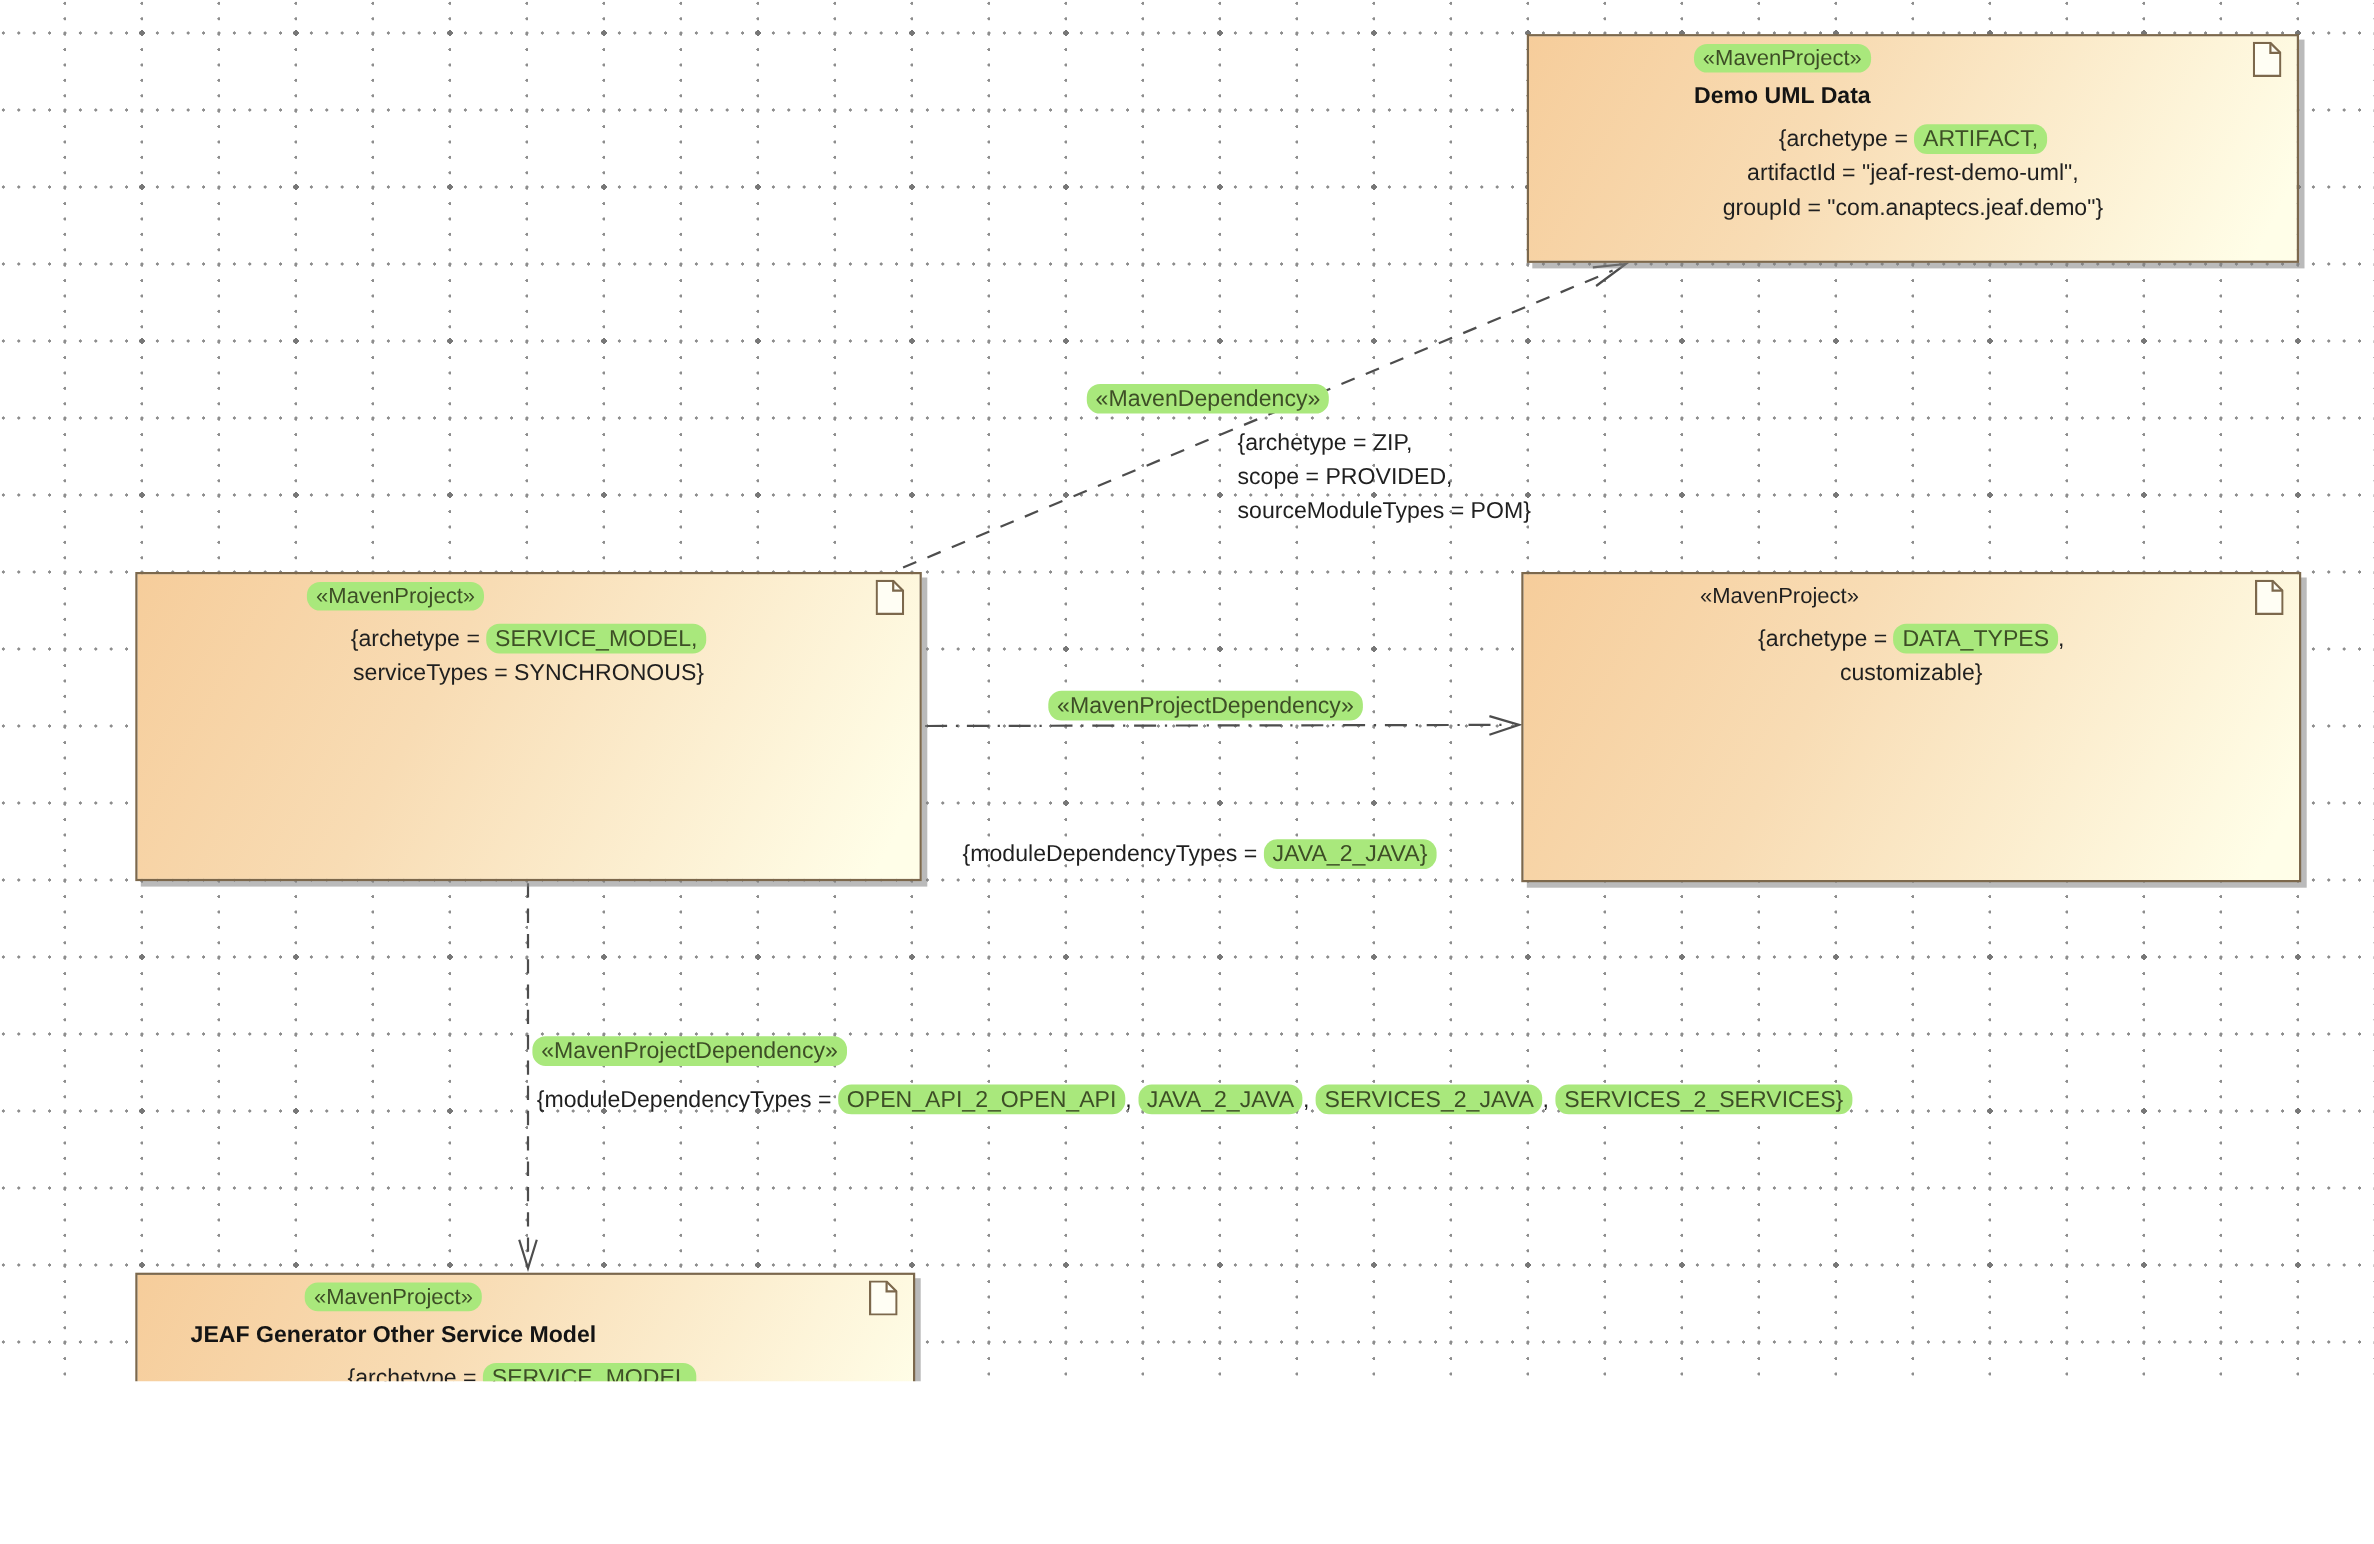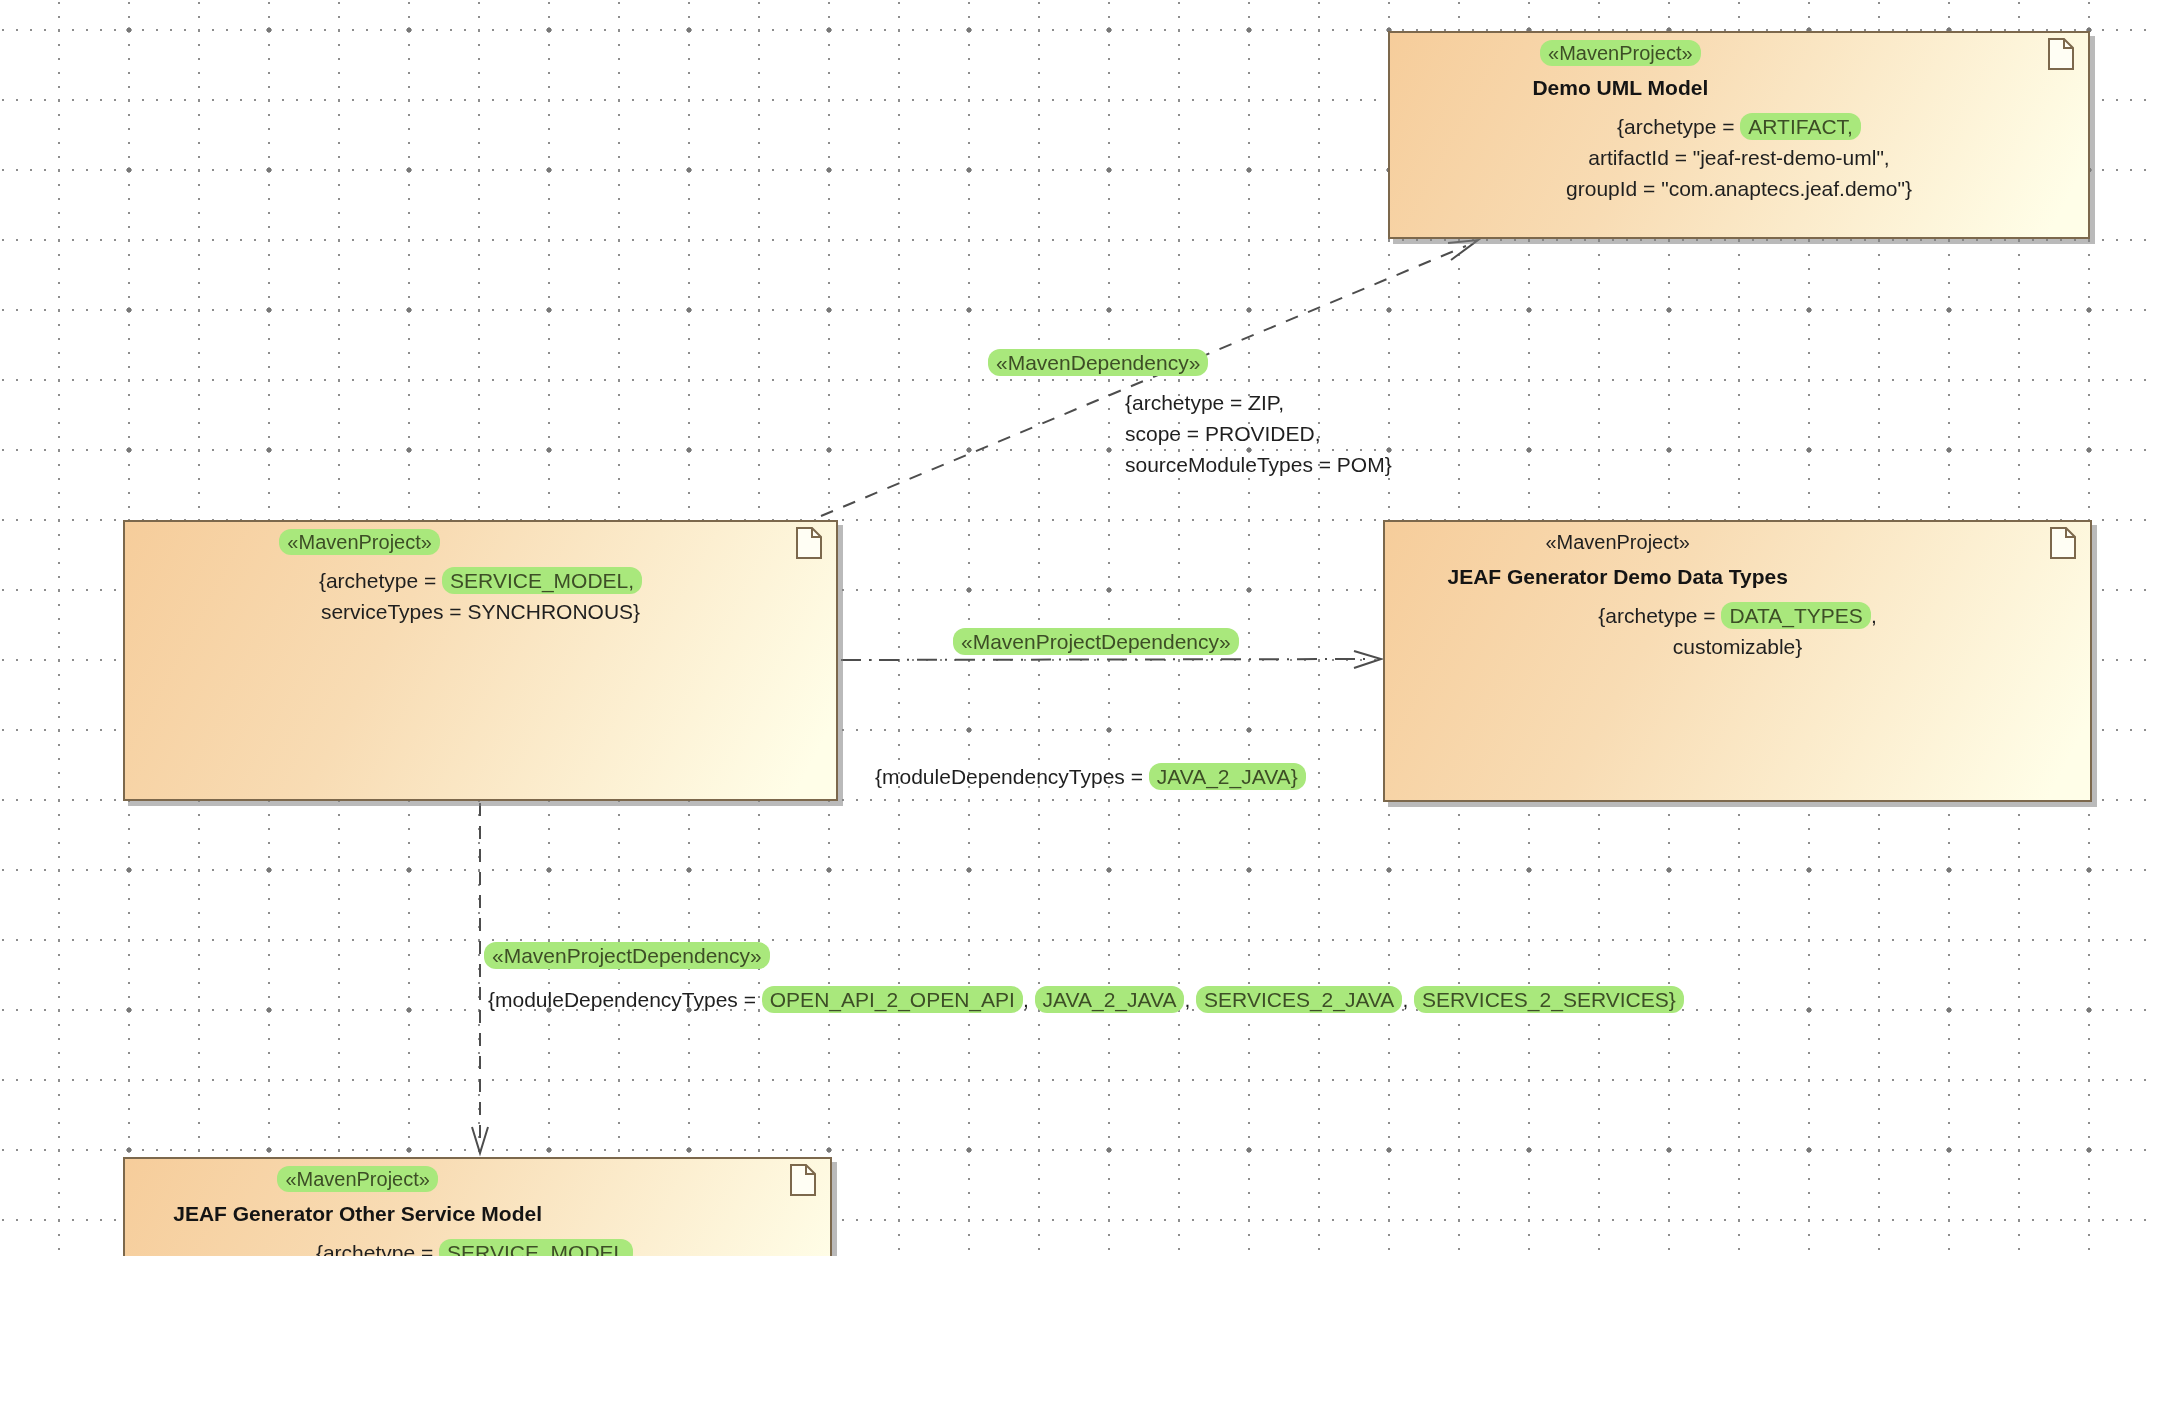--- a/index.html
+++ b/index.html
@@ -74,21 +74,21 @@
       <g>
         <path d="M 480 803 L 480 1141" stroke-dasharray="13 10"></path>
         <polyline points="472,1127 480,1153 488,1127"></polyline>
       </g>
     </g>
   </svg>
 
   <div class="mbox" id="box-0">
     <div class="mbox-header">
       <div class="stereo"><span class="hl">«MavenProject»</span></div>
-      <div class="mbox-title">Demo UML Model</div>
+      <div class="mbox-title">Demo UML Data</div>
     </div>
     <div class="mbox-props">
         <div><span>{archetype = </span><span class="hl">ARTIFACT,</span></div>
         <div><span>artifactId = "jeaf-rest-demo-uml",</span></div>
         <div><span>groupId = "com.anaptecs.jeaf.demo"}</span></div>
       </div>
     <svg class="note-icon" width="26" height="32" viewBox="0 0 26 32">
       <path d="M1 1 H16 L25 10 V31 H1 Z" fill="#fffef4" stroke="#7c684c" stroke-width="2"></path>
       <path d="M16 1 V10 H25" fill="none" stroke="#7c684c" stroke-width="2"></path>
     </svg>
@@ -104,21 +104,20 @@
       </div>
     <svg class="note-icon" width="26" height="32" viewBox="0 0 26 32">
       <path d="M1 1 H16 L25 10 V31 H1 Z" fill="#fffef4" stroke="#7c684c" stroke-width="2"></path>
       <path d="M16 1 V10 H25" fill="none" stroke="#7c684c" stroke-width="2"></path>
     </svg>
   </div>
 
   <div class="mbox" id="box-2">
     <div class="mbox-header">
       <div class="stereo"><span>«MavenProject»</span></div>
-      <div class="mbox-title">JEAF Generator Demo Data Types</div>
     </div>
     <div class="mbox-props">
         <div><span>{archetype = </span><span class="hl">DATA_TYPES</span><span>,</span></div>
         <div><span>customizable}</span></div>
       </div>
     <svg class="note-icon" width="26" height="32" viewBox="0 0 26 32">
       <path d="M1 1 H16 L25 10 V31 H1 Z" fill="#fffef4" stroke="#7c684c" stroke-width="2"></path>
       <path d="M16 1 V10 H25" fill="none" stroke="#7c684c" stroke-width="2"></path>
     </svg>
   </div>

